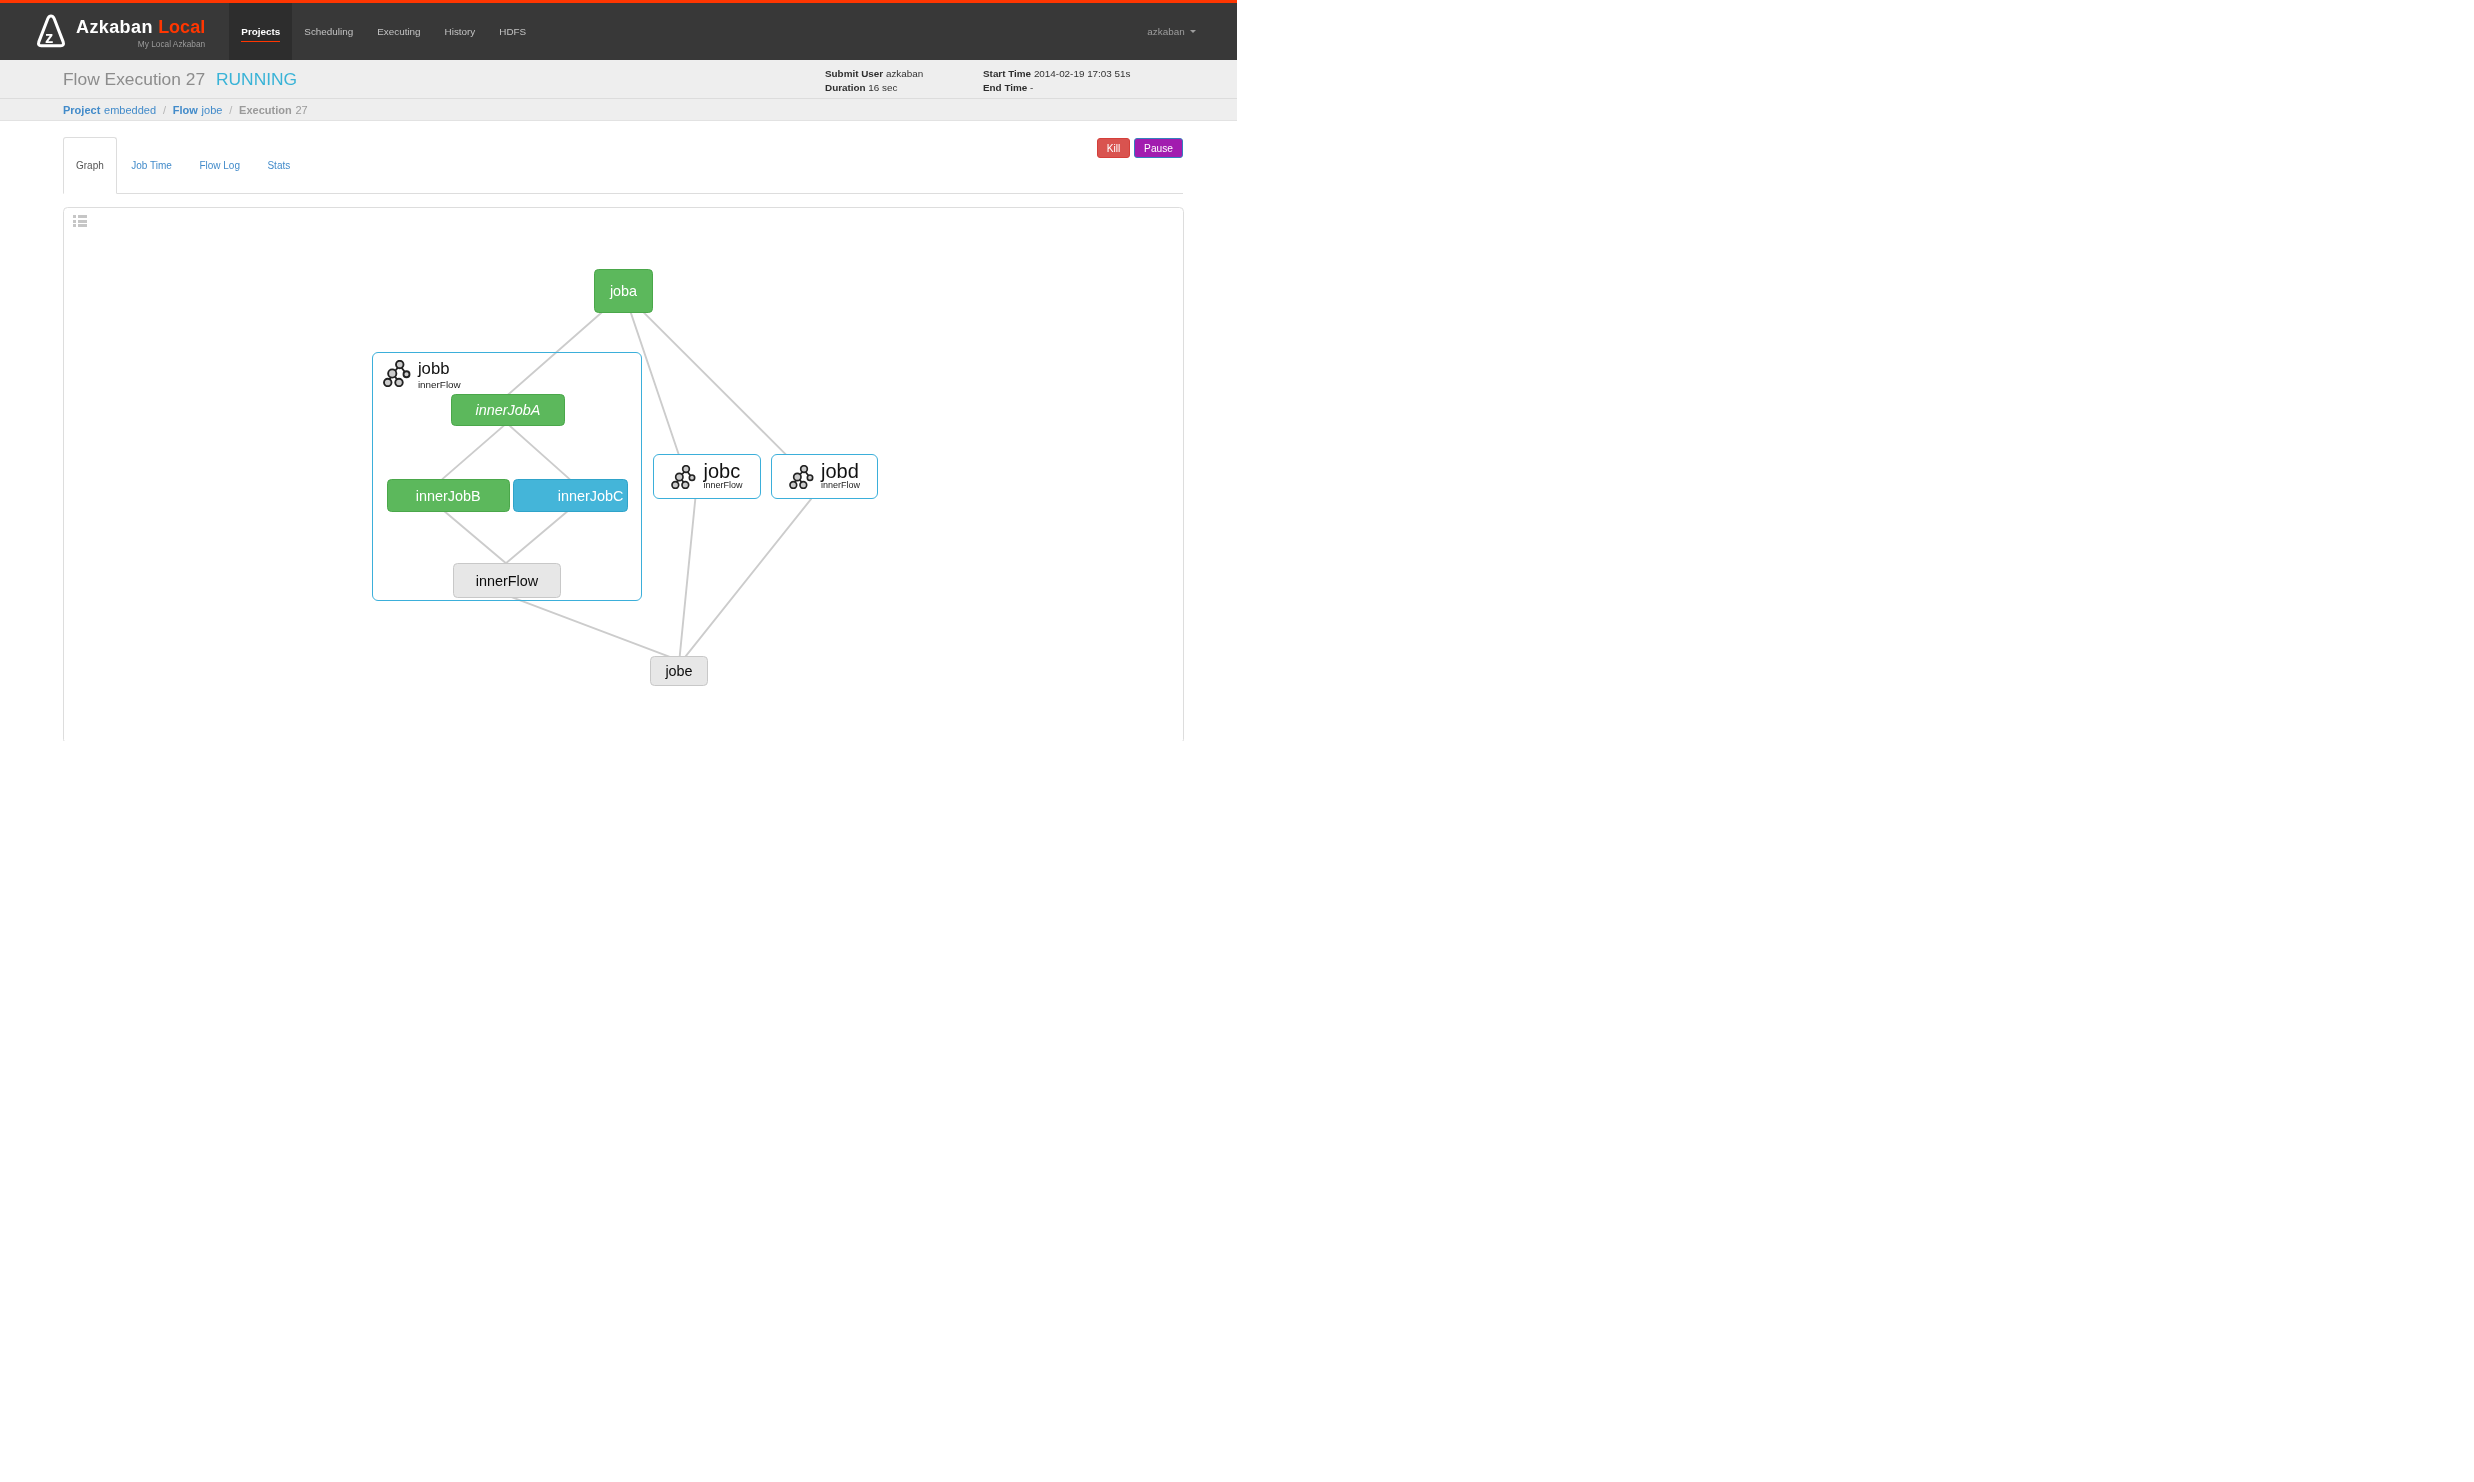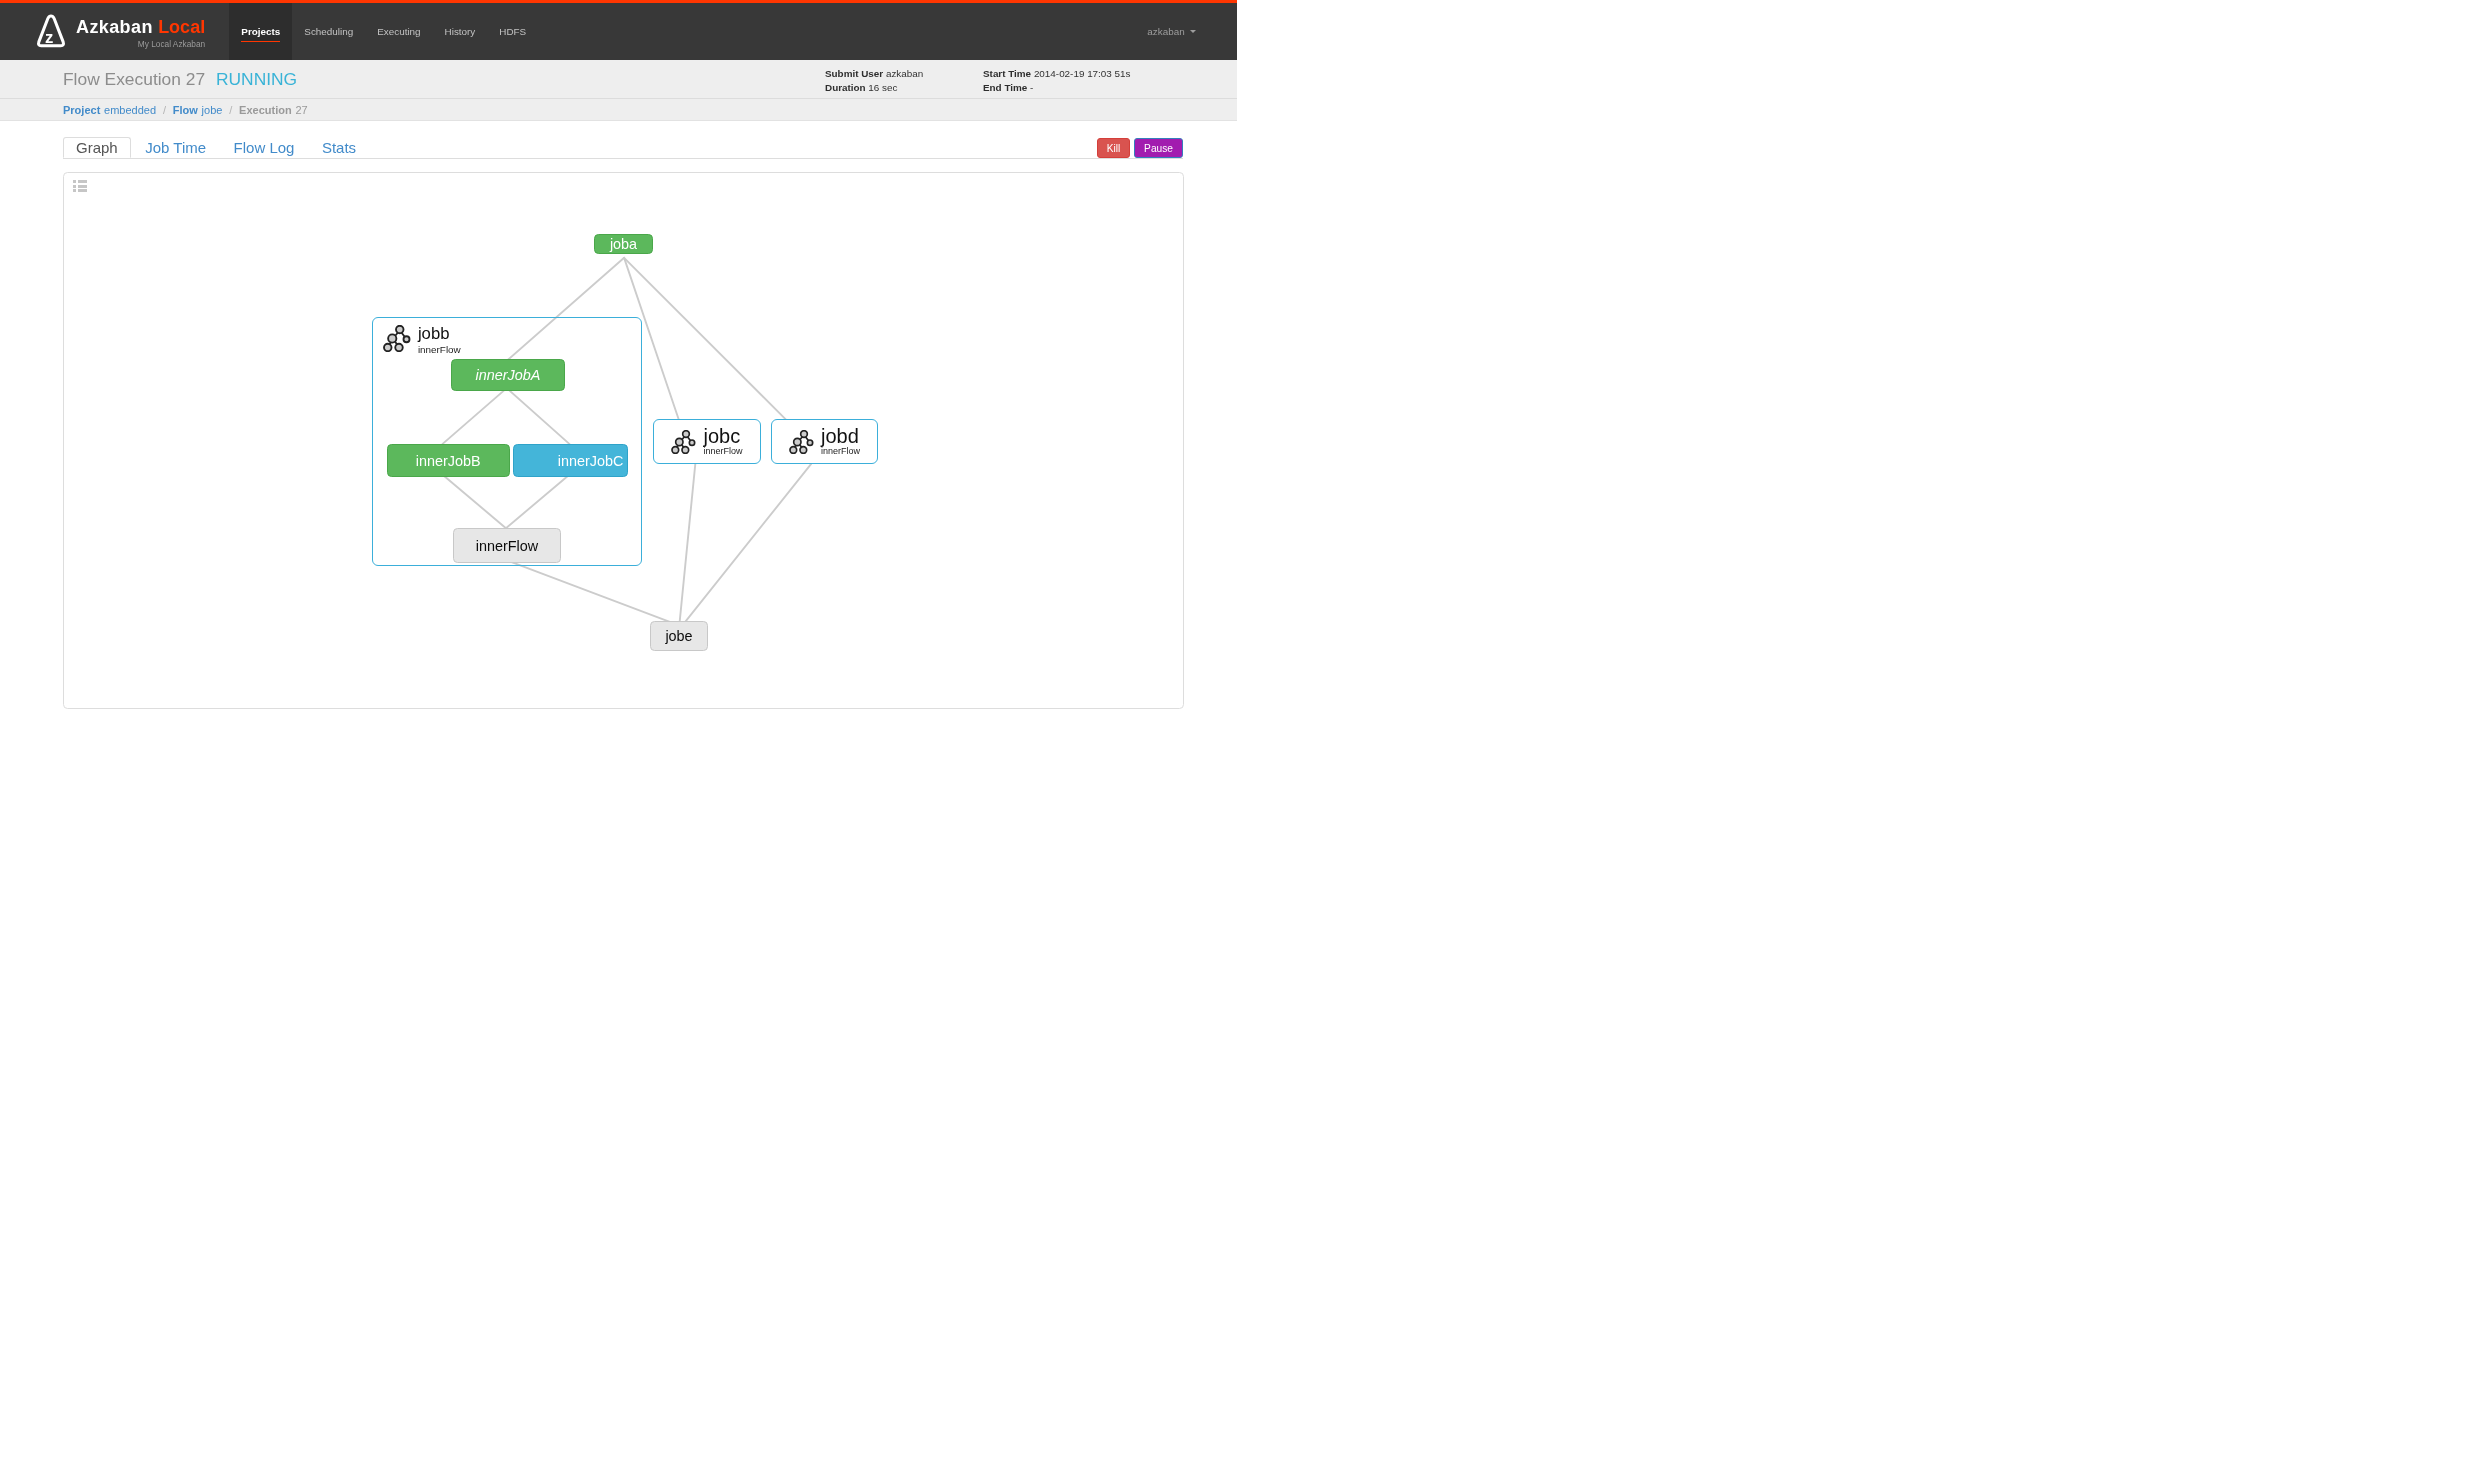--- a/index.html
+++ b/index.html
@@ -41,21 +41,21 @@
     display:flex; align-items:center; padding-left:63px; font-size:11px; }
   .crumb { color:#428bca; cursor:pointer; }
   .crumb b { margin-right:3.8px; }
   .crumb-sep { color:#b5b5b5; margin:0 6.8px; }
   .crumb.current { color:#9a9a9a; cursor:default; }
 
   
   .tabbar { display:flex; justify-content:space-between; align-items:flex-start;
     margin:16px 54px 0 63px; border-bottom:0.8px solid #ddd; }
   .tabs { display:flex; }
-  .tab { font-size:15px; padding:1px 12px; margin-bottom:-0.8px; color:#428bca; cursor:pointer;
+  .tab { font-size:10px; padding:22px 12px; margin-bottom:-0.8px; color:#428bca; cursor:pointer;
     border:0.8px solid transparent; border-radius:3px 3px 0 0; margin-right:1.5px; }
   .tab.active { color:#555; background:#fff; border-color:#ddd; border-bottom-color:#fff; cursor:default; }
   .actions { display:flex; gap:3.8px; margin-top:0.8px; }
   .btn { font-size:10.2px; color:#fff; padding:3.8px 9px; border-radius:3px; cursor:pointer;
     border:0.8px solid transparent; }
   .btn-kill { background:#d9534f; border-color:#d43f3a; }
   .btn-pause { background:#a21caf; border-color:#357ebd;text-align:right; }
 
   
   .graph-panel { position:relative; margin:13px 54px 0 63px; width:1121px; height:537px;
@@ -185,21 +185,21 @@
       <line x1="584" y1="284" x2="499" y2="358"></line>
       <line x1="584" y1="284" x2="667" y2="358"></line>
       <line x1="499" y1="398" x2="583" y2="469"></line>
       <line x1="667" y1="398" x2="583" y2="469"></line>
       <line x1="583" y1="511" x2="808" y2="596"></line>
       <line x1="833" y1="384" x2="812" y2="596"></line>
       <line x1="986" y1="384" x2="817" y2="596"></line>
     </g>
   </svg>
 
-  <div class="node succeeded" style="left:530px; top:61px; width:59px; height:20px;text-align:center;">
+  <div class="node succeeded" style="left:530px; top:61px; width:59px; height:44px;text-align:center;">
     <span>joba</span>
   </div>
 
   <div class="flow-box" style="left:308px; top:144px; width:270px; height:249px;">
     <div class="flow-box-header">
       <svg class="tree-icon" width="29" height="27" viewBox="0 0 38 36">
         <g stroke="#222" stroke-width="2.5">
           <line x1="22" y1="7" x2="13" y2="18"></line>
           <line x1="22" y1="7" x2="31" y2="19"></line>
           <line x1="13" y1="18" x2="6" y2="30"></line>

